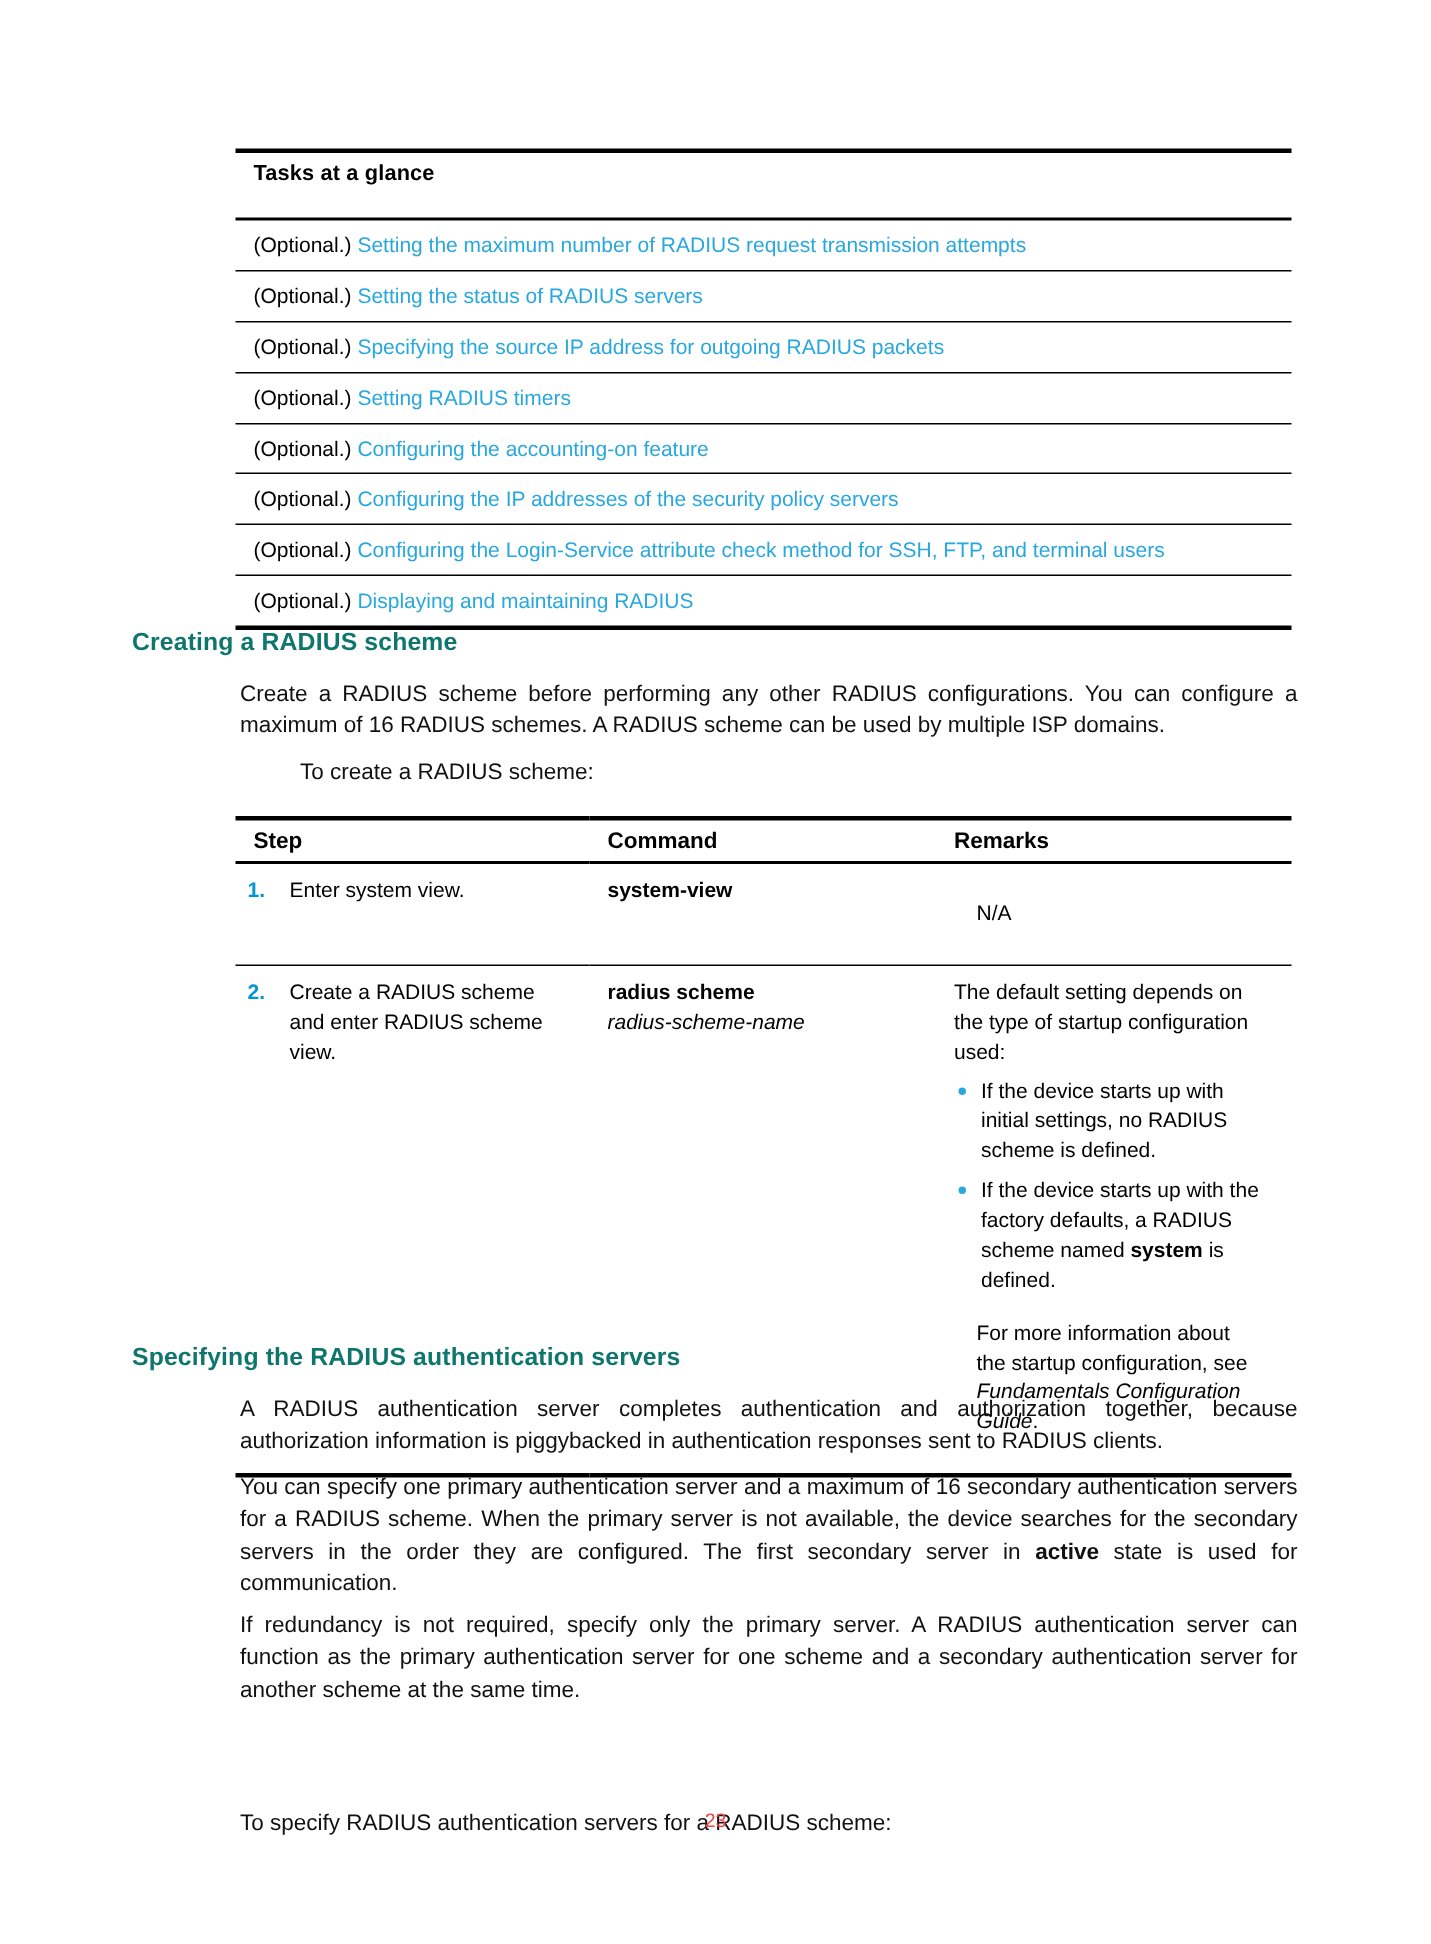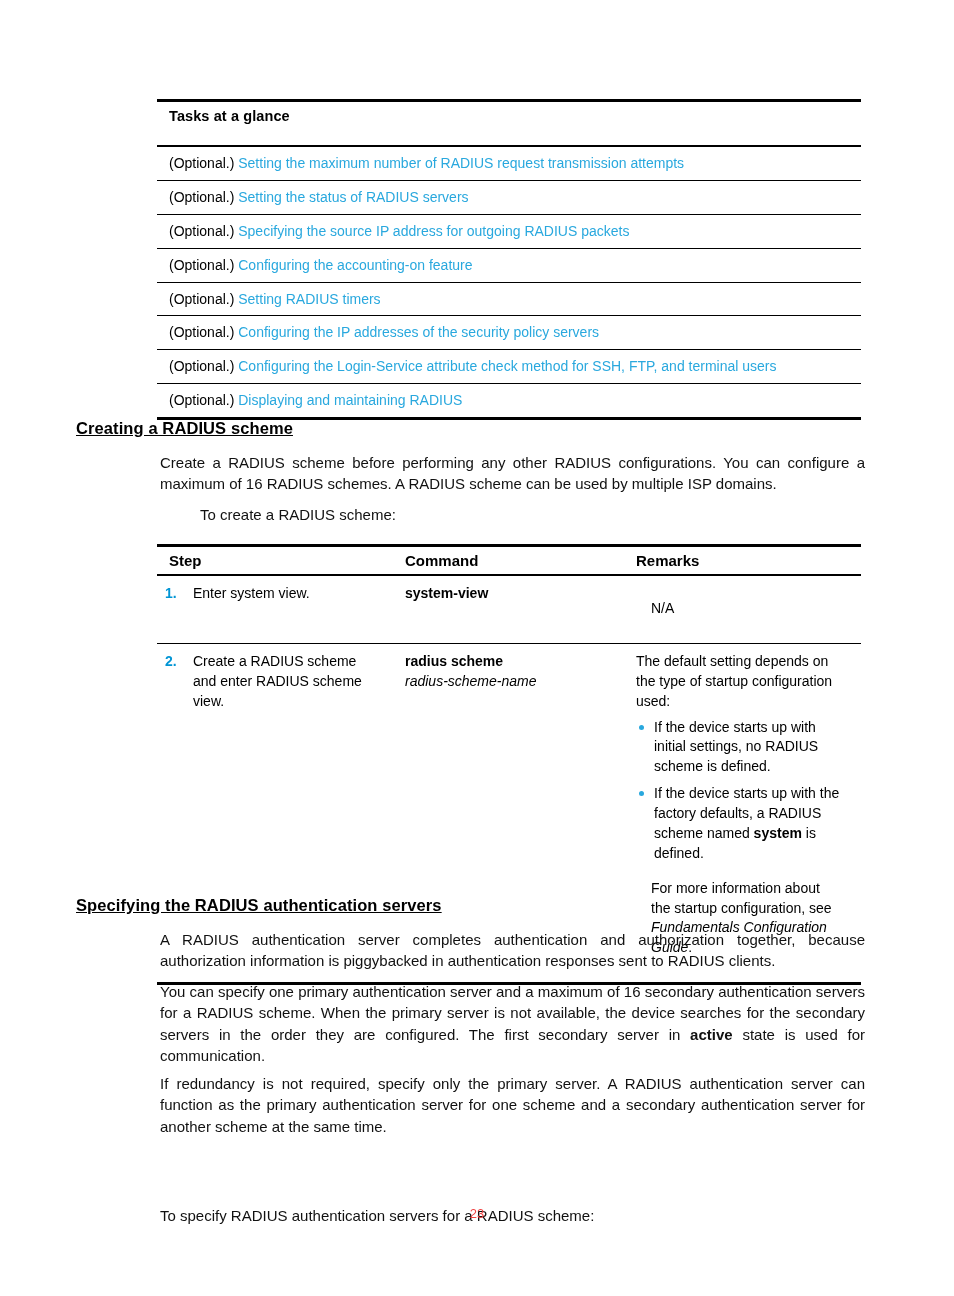--- a/index.html
+++ b/index.html
@@ -137,26 +137,25 @@
 
   .bold-inline { font-weight: bold; }
   .italic-inline { font-style: italic; }
 
   
   .cell-mid { vertical-align: middle; }
 
   
   .section-heading {
     position: absolute;
-    left: 76px;
-    color: #000000;
+    left: 88px;
+    color: #0f766e;
     font-size: 16.5px;
     font-weight: bold;
     letter-spacing: .1px;
-    text-decoration: underline;
   }
   .body-para {
     position: absolute;
     left: 160px;
     width: 705px;
     font-size: 15px;
     line-height: 1.43;
     text-align: justify;
     color: #111;
   }
@@ -196,27 +195,27 @@
       </tr>
       <tr>
         <td class="task-cell tbl-row-rule">
           <span class="opt-label">(Optional.)</span>
           <span class="doc-link">Specifying the source IP address for outgoing RADIUS packets</span>
         </td>
       </tr>
       <tr>
         <td class="task-cell tbl-row-rule">
           <span class="opt-label">(Optional.)</span>
+          <span class="doc-link">Setting RADIUS timers</span>
+        </td>
+      </tr>
+      <tr>
+        <td class="task-cell tbl-row-rule">
+          <span class="opt-label">(Optional.)</span>
           <span class="doc-link">Configuring the accounting-on feature</span>
-        </td>
-      </tr>
-      <tr>
-        <td class="task-cell tbl-row-rule">
-          <span class="opt-label">(Optional.)</span>
-          <span class="doc-link">Setting RADIUS timers</span>
         </td>
       </tr>
       <tr>
         <td class="task-cell tbl-row-rule">
           <span class="opt-label">(Optional.)</span>
           <span class="doc-link">Configuring the IP addresses of the security policy servers</span>
         </td>
       </tr>
       <tr>
         <td class="task-cell tbl-row-rule">

